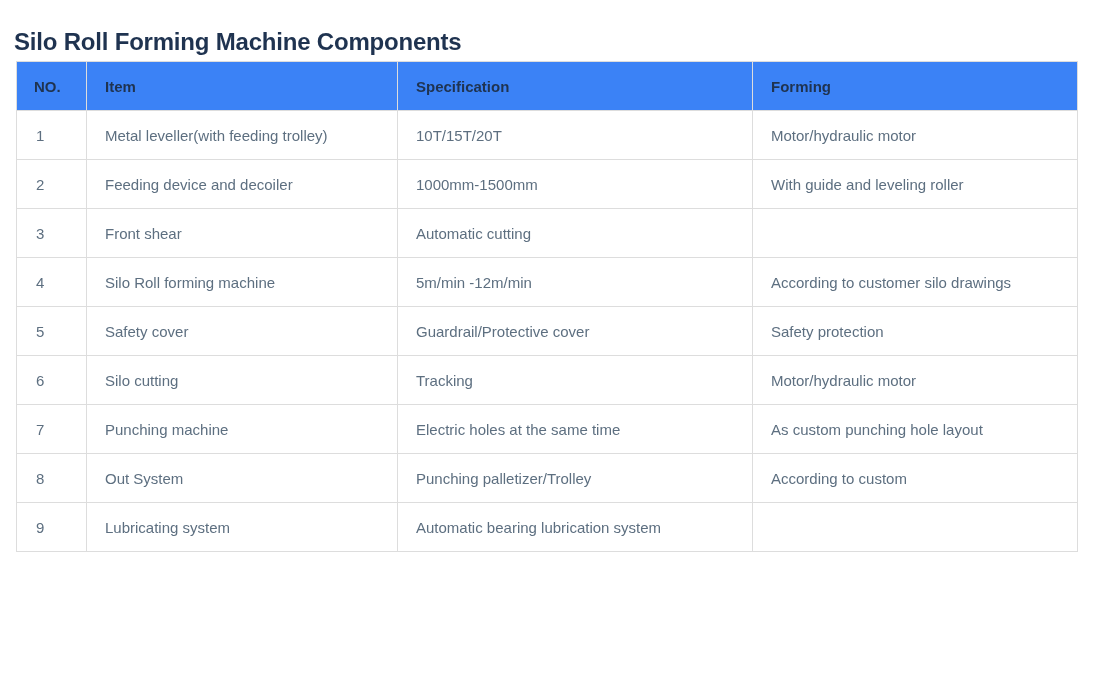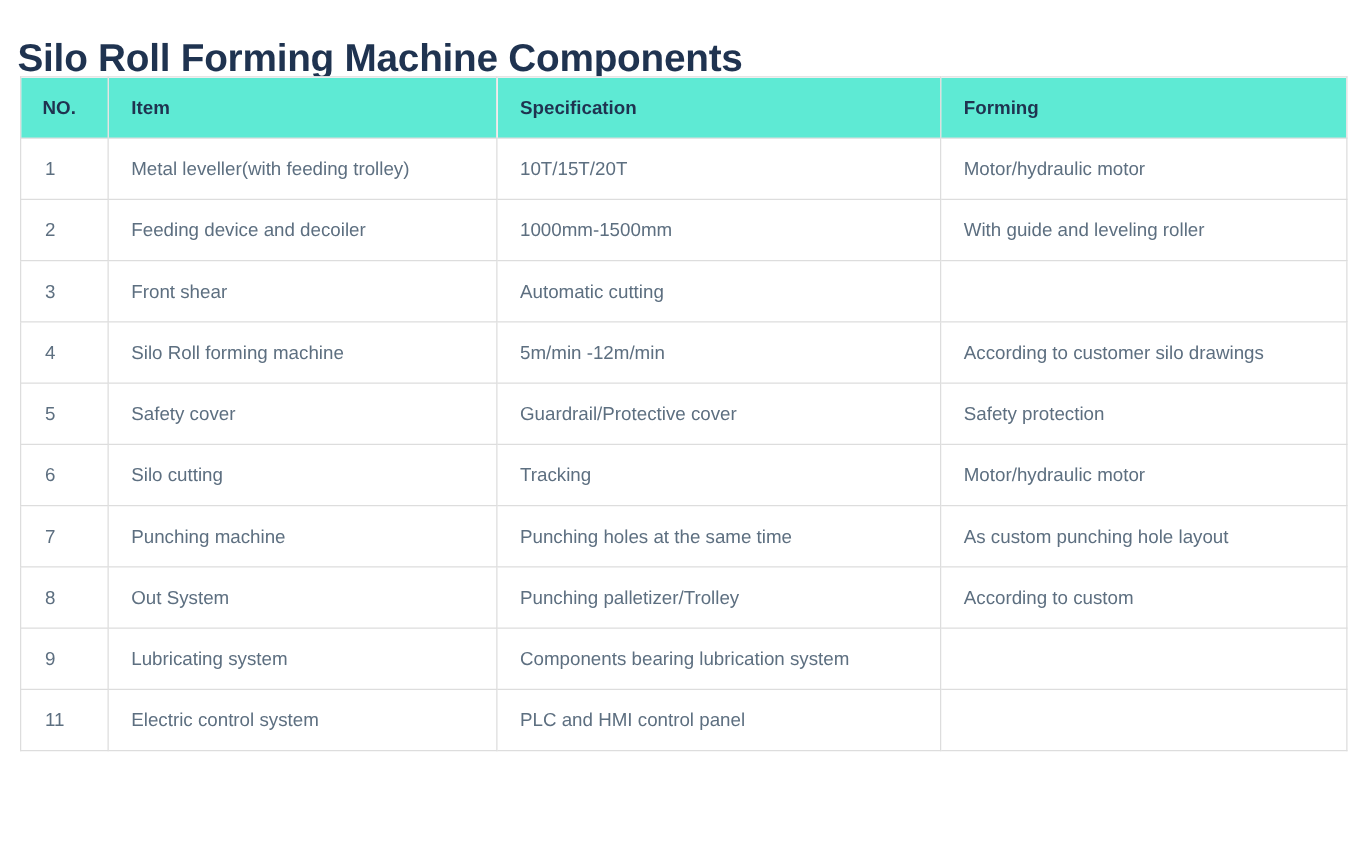--- a/index.html
+++ b/index.html
@@ -17,21 +17,21 @@
   .page {
     position: relative;
     width: 1093px;
     height: 690px;
     box-sizing: border-box;
   }
   .page-title {
     position: absolute;
     left: 14px;
     top: 9px;
-    font-size: 31px;
+    font-size: 24px;
     font-weight: 700;
     color: #1f3350;
     letter-spacing: -0.2px;
     line-height: 34px;
     white-space: nowrap;
   }
   .table-wrap {
     position: absolute;
     left: 16px;
     top: 61px;
@@ -56,21 +56,21 @@
     padding: 0 0 0 18px;
     text-align: left;
     vertical-align: middle;
     overflow: hidden;
     white-space: nowrap;
   }
   table.components-table thead th {
     font-size: 15px;
     font-weight: 700;
     color: #1f3350;
-    background: #5eead4;
+    background: #3b82f6;
   }
   table.components-table tbody td {
     font-size: 15px;
     font-weight: 400;
     color: #5d6f80;
     background: #ffffff;
   }
   table.components-table tbody td.cell-no {
     padding-left: 19px;
   }
@@ -135,38 +135,32 @@
         </tr>
         <tr>
           <td class="cell-no">6</td>
           <td class="pre-space"> Silo cutting</td>
           <td class="pre-space">Tracking</td>
           <td class="pre-space">Motor/hydraulic motor</td>
         </tr>
         <tr>
           <td class="cell-no">7</td>
           <td class="pre-space">Punching machine</td>
-          <td class="pre-space">Punching holes at the same time</td>
+          <td class="pre-space">Electric holes at the same time</td>
           <td class="pre-space"> As custom punching hole layout</td>
         </tr>
         <tr>
           <td class="cell-no">8</td>
           <td class="pre-space">Out System</td>
           <td class="pre-space">Punching palletizer/Trolley</td>
           <td class="pre-space">According to custom</td>
         </tr>
         <tr>
           <td class="cell-no">9</td>
           <td class="pre-space">Lubricating system</td>
-          <td class="pre-space">Components bearing lubrication system</td>
-          <td class="pre-space"></td>
-        </tr>
-        <tr>
-          <td class="cell-no">11</td>
-          <td class="pre-space">Electric control system</td>
-          <td class="pre-space">PLC and HMI control panel</td>
+          <td class="pre-space">Automatic bearing lubrication system</td>
           <td class="pre-space"></td>
         </tr>
       </tbody>
     </table>
   </div>
 
 </div>
 
 </body></html>

